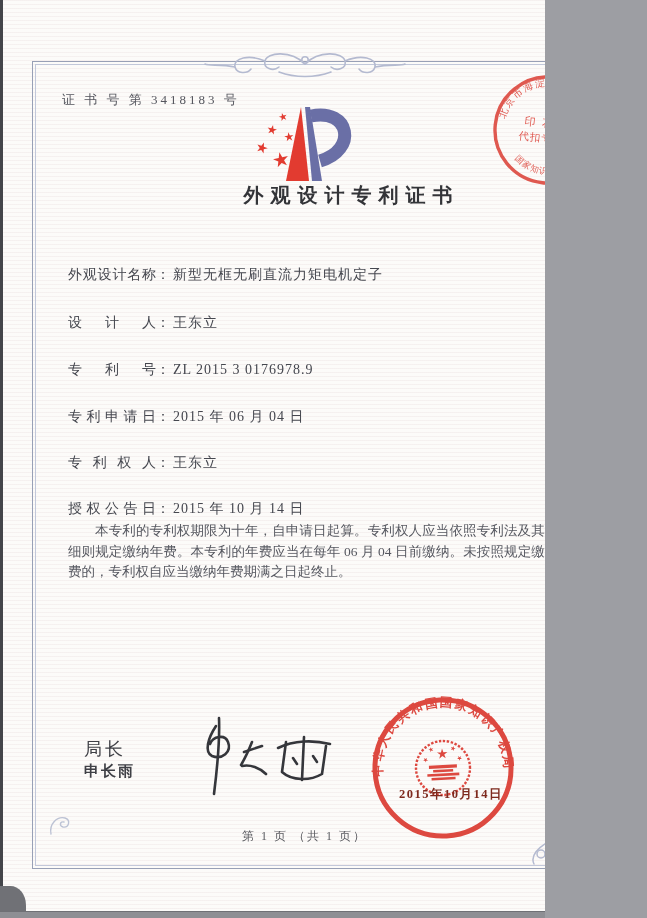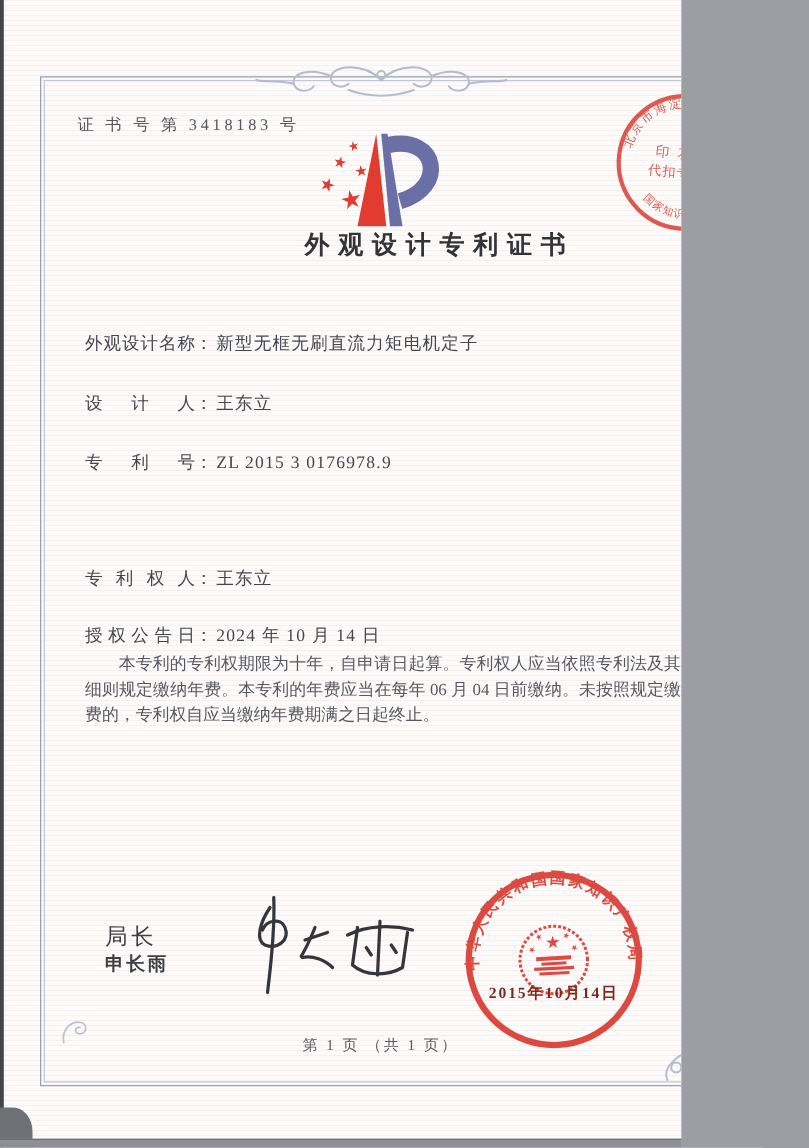--- a/index.html
+++ b/index.html
@@ -35,21 +35,21 @@
 
   .paras{position:absolute;left:65px;top:521px;width:504px;font-size:13.5px;line-height:20.6px;
          text-align:justify;color:#565860;}
   .paras p{margin:0;text-indent:2em;}
 
   .sig-title{position:absolute;left:81px;top:737px;font-size:18px;letter-spacing:3px;color:#3f4046;}
   .sig-name{position:absolute;left:81px;top:762px;font-size:15px;letter-spacing:2px;color:#3f4046;font-weight:bold;}
   .sig-hand{position:absolute;left:177px;top:710px;}
 
   .seal-office{position:absolute;left:366px;top:694px;transform:rotate(-3deg);opacity:0.88;}
-  .seal-date{position:absolute;left:388px;top:786px;width:120px;text-align:left;font-size:12.5px;
+  .seal-date{position:absolute;left:388px;top:786px;width:120px;text-align:center;font-size:12.5px;
              letter-spacing:1.5px;color:#7e2a1e;font-weight:bold;z-index:3;}
   .seal-tax{position:absolute;left:488px;top:73px;transform:rotate(6deg);opacity:0.8;}
 
   .page-footer{position:absolute;left:29px;top:828px;width:545px;text-align:center;
                font-size:12px;letter-spacing:2px;color:#5a5b60;}
 </style>
 </head>
 <body>
 
 <div class="scan">
@@ -115,25 +115,28 @@
 
     <div class="frow" style="top:266px">
       <span class="flabel">外观设计名称</span><span class="fcolon">：</span><span class="fval">新型无框无刷直流力矩电机定子</span>
     </div>
     <div class="frow" style="top:314px">
       <span class="flabel">设计人</span><span class="fcolon">：</span><span class="fval">王东立</span>
     </div>
     <div class="frow" style="top:361px">
       <span class="flabel">专利号</span><span class="fcolon">：</span><span class="fval">ZL 2015 3 0176978.9</span>
     </div>
+    <div class="frow" style="top:408px">
+      <span class="flabel">专利申请日</span><span class="fcolon">：</span><span class="fval">2015 年 06 月 04 日</span>
+    </div>
     <div class="frow" style="top:454px">
       <span class="flabel">专利权人</span><span class="fcolon">：</span><span class="fval">王东立</span>
     </div>
     <div class="frow" style="top:500px">
-      <span class="flabel">授权公告日</span><span class="fcolon">：</span><span class="fval">2024 年 10 月 14 日</span>
+      <span class="flabel">授权公告日</span><span class="fcolon">：</span><span class="fval">2015 年 10 月 14 日</span>
     </div>
 
     <div class="paras">
       <p>本专利的专利权期限为十年，自申请日起算。专利权人应当依照专利法及其实施细则规定缴纳年费。本专利的年费应当在每年 06 月 04 日前缴纳。未按照规定缴纳年费的，专利权自应当缴纳年费期满之日起终止。</p>
     </div>
 
     <div class="sig-title">局长</div>
     <div class="sig-name">申长雨</div>
 
     <svg class="sig-hand" width="160" height="92" viewBox="0 0 160 92">

